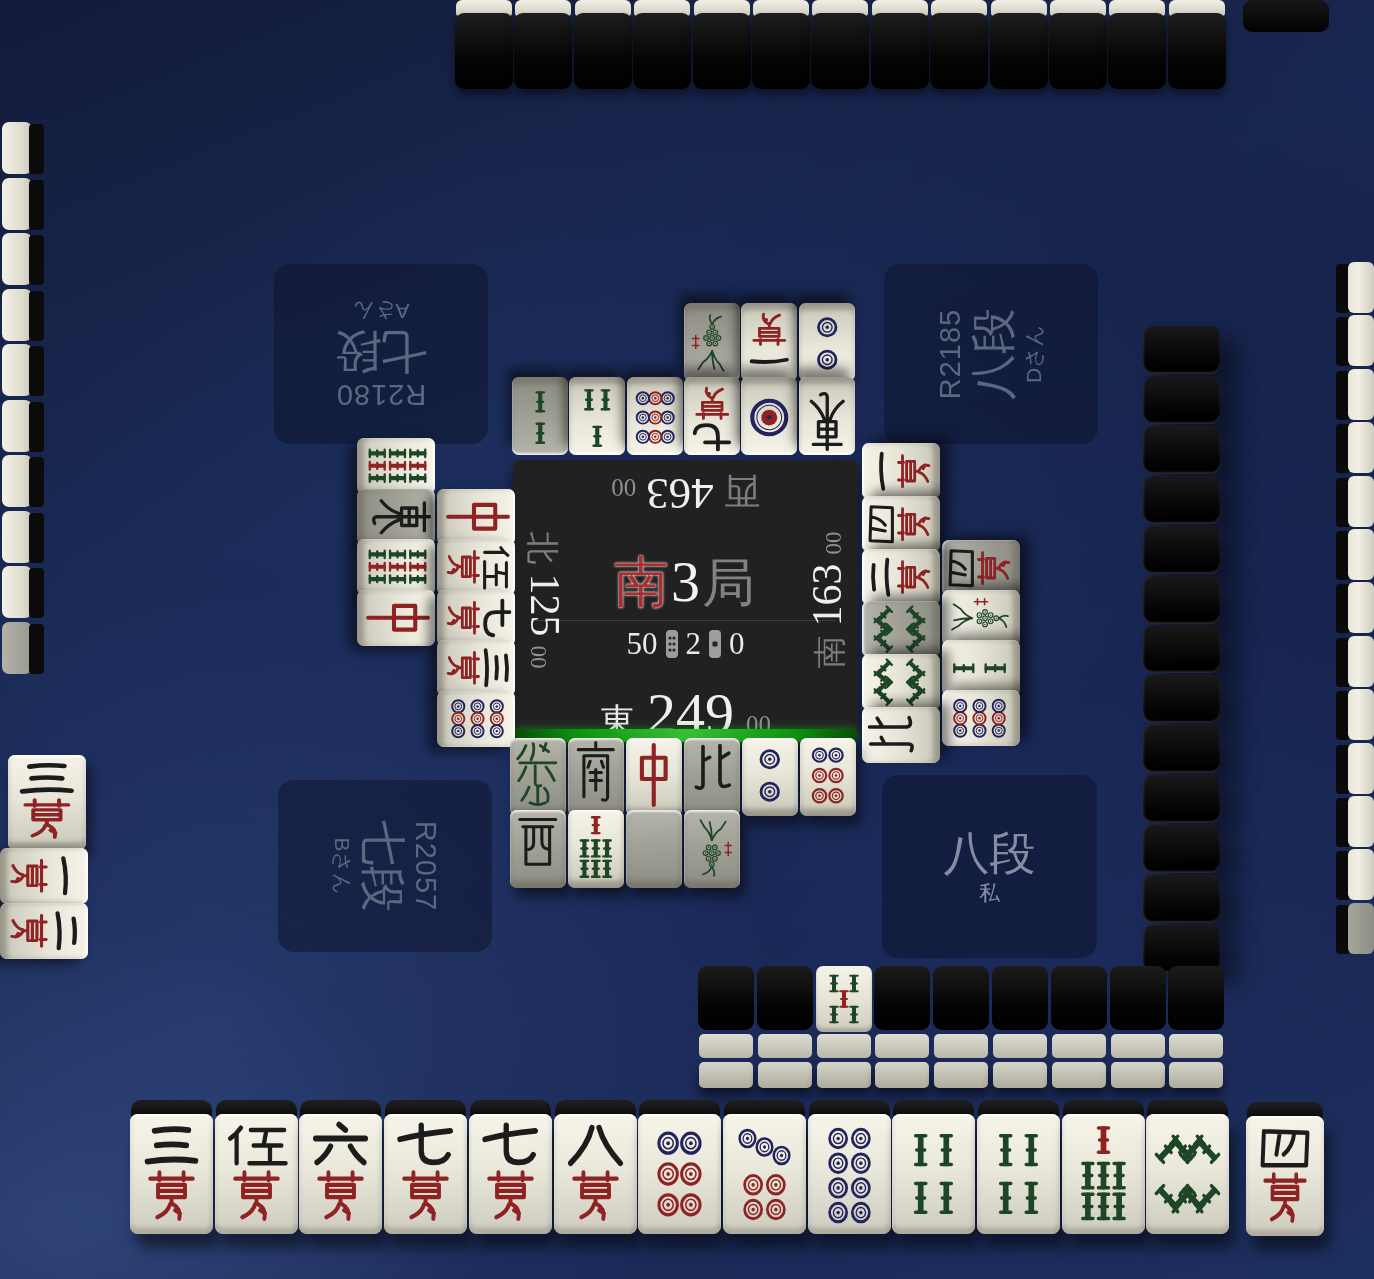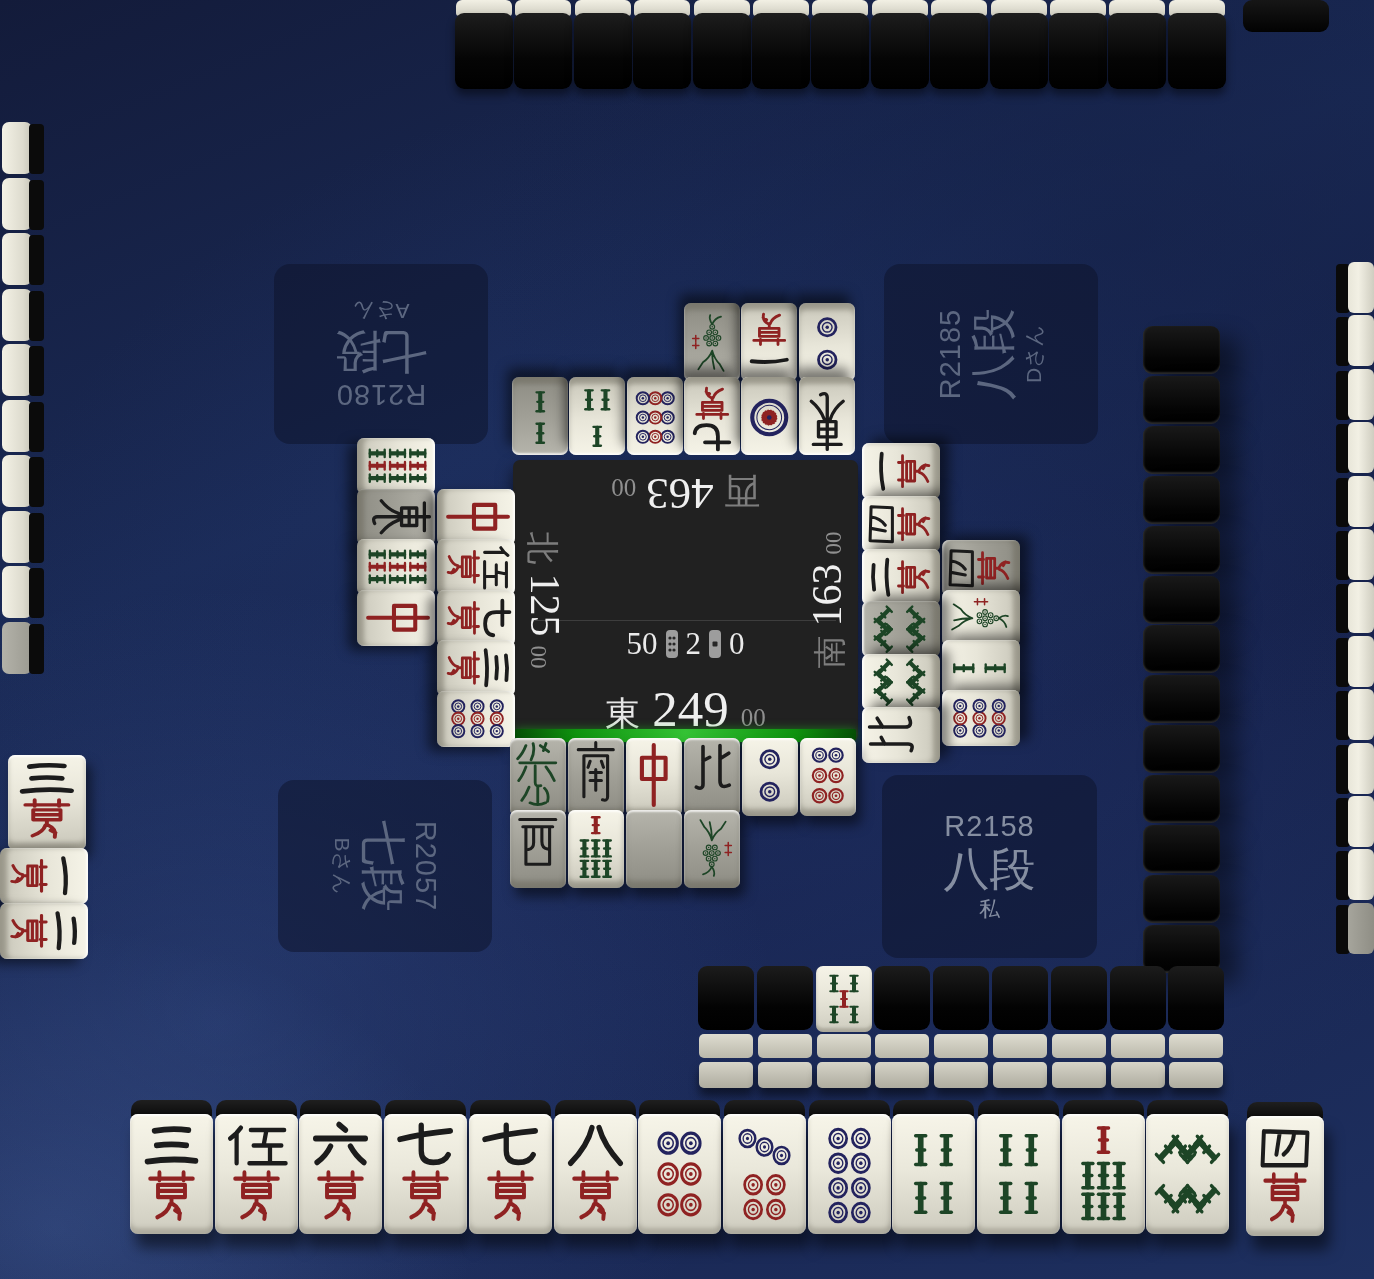--- a/index.html
+++ b/index.html
@@ -70,21 +70,21 @@
   .cp-side .cp-score-val{font-size:42px;} .cp-side .cp-score-cents{font-size:23px;} .cp-side .cp-wind{font-size:33px;}
   .cp-round{position:absolute;top:86px;left:0;right:0;text-align:center;letter-spacing:2px;}
   .cp-round .rw{font-size:55px;color:#a92f2f;text-shadow:0 0 3px #fff,0 0 1px #fff;}
   .cp-round .rn{font-size:58px;color:#f3f3f3;}
   .cp-round .rs{font-size:53px;color:#828282;}
   .cp-div{position:absolute;top:160px;left:22px;right:22px;height:1px;background:rgba(255,255,255,.13);}
   .cp-sticks{position:absolute;top:166px;left:0;right:0;display:flex;justify-content:center;align-items:center;
     gap:7px;font-size:31px;color:#eaeaea;}
   .cp-bottom{position:absolute;top:220px;left:0;right:0;display:flex;justify-content:center;align-items:baseline;gap:12px;}
   .cp-bottom .cp-wind{font-size:35px;color:#e6e6e6;}
-  .cp-bottom .cp-score-val{font-size:51px;}
+  .cp-bottom .cp-score-val{font-size:58px;}
   #turnbar{position:absolute;left:2px;right:2px;bottom:0;height:13px;border-radius:2px 2px 5px 5px;
     background:linear-gradient(90deg,#064f06,#0f930f 18%,#34c234 50%,#0f930f 82%,#064f06);
     box-shadow:0 0 10px rgba(30,200,30,.5);}
   
   .panel{position:absolute;background:rgba(13,20,42,.52);border-radius:16px;z-index:5;}
   .panel .pin{position:absolute;left:50%;top:50%;text-align:center;color:#5c6780;}
   .p-rating{font-size:29px;letter-spacing:1px;}
   .p-rank{font-size:46px;line-height:1.15;}
   .p-name{font-size:21px;}
   #panel-bottom .pin{color:#858ea1;}
@@ -340,21 +340,20 @@
   </div>
   <div class="panel" id="panel-left" style="left:278px;top:780px;width:214px;height:172px;">
     <div class="pin" style="width:172px;transform:translate(-50%,-50%) rotate(90deg);">
       <div class="p-rating">R2057</div>
       <div class="p-rank">七段</div>
       <div class="p-name">Bさん</div>
     </div>
   </div>
   <div class="panel" id="panel-bottom" style="left:882px;top:775px;width:215px;height:183px;">
     <div class="pin" style="width:215px;transform:translate(-50%,-50%);">
-      <div class="p-rating">R2158</div>
       <div class="p-rank">八段</div>
       <div class="p-name">私</div>
     </div>
   </div>
 
   <div id="cpanel" class="serif">
     <div class="cp-top">
       <span class="cp-wind">西</span>
       <span class="cp-score-val">463</span>
       <span class="cp-score-cents">00</span>
@@ -365,20 +364,23 @@
         <span class="cp-score-val">125</span>
         <span class="cp-score-cents">00</span>
       </div>
     </div>
     <div class="cp-side" id="cp-right">
       <div class="inner">
         <span class="cp-wind">南</span>
         <span class="cp-score-val">163</span>
         <span class="cp-score-cents">00</span>
       </div>
+    </div>
+    <div class="cp-round">
+      <span class="rw">南</span><span class="rn">3</span><span class="rs">局</span>
     </div>
     <div class="cp-div"></div>
     <div class="cp-sticks">
       <span>50</span>
       <span class="sicon">
           <svg width="14" height="30" viewBox="0 0 14 30">
             <rect x="1" y="1" width="12" height="28" rx="4" fill="#9d9d9d"></rect>
             <circle cx="5" cy="9" r="1.6" fill="#262626"></circle>
             <circle cx="9" cy="9" r="1.6" fill="#262626"></circle>
             <circle cx="5" cy="15" r="1.6" fill="#262626"></circle>

